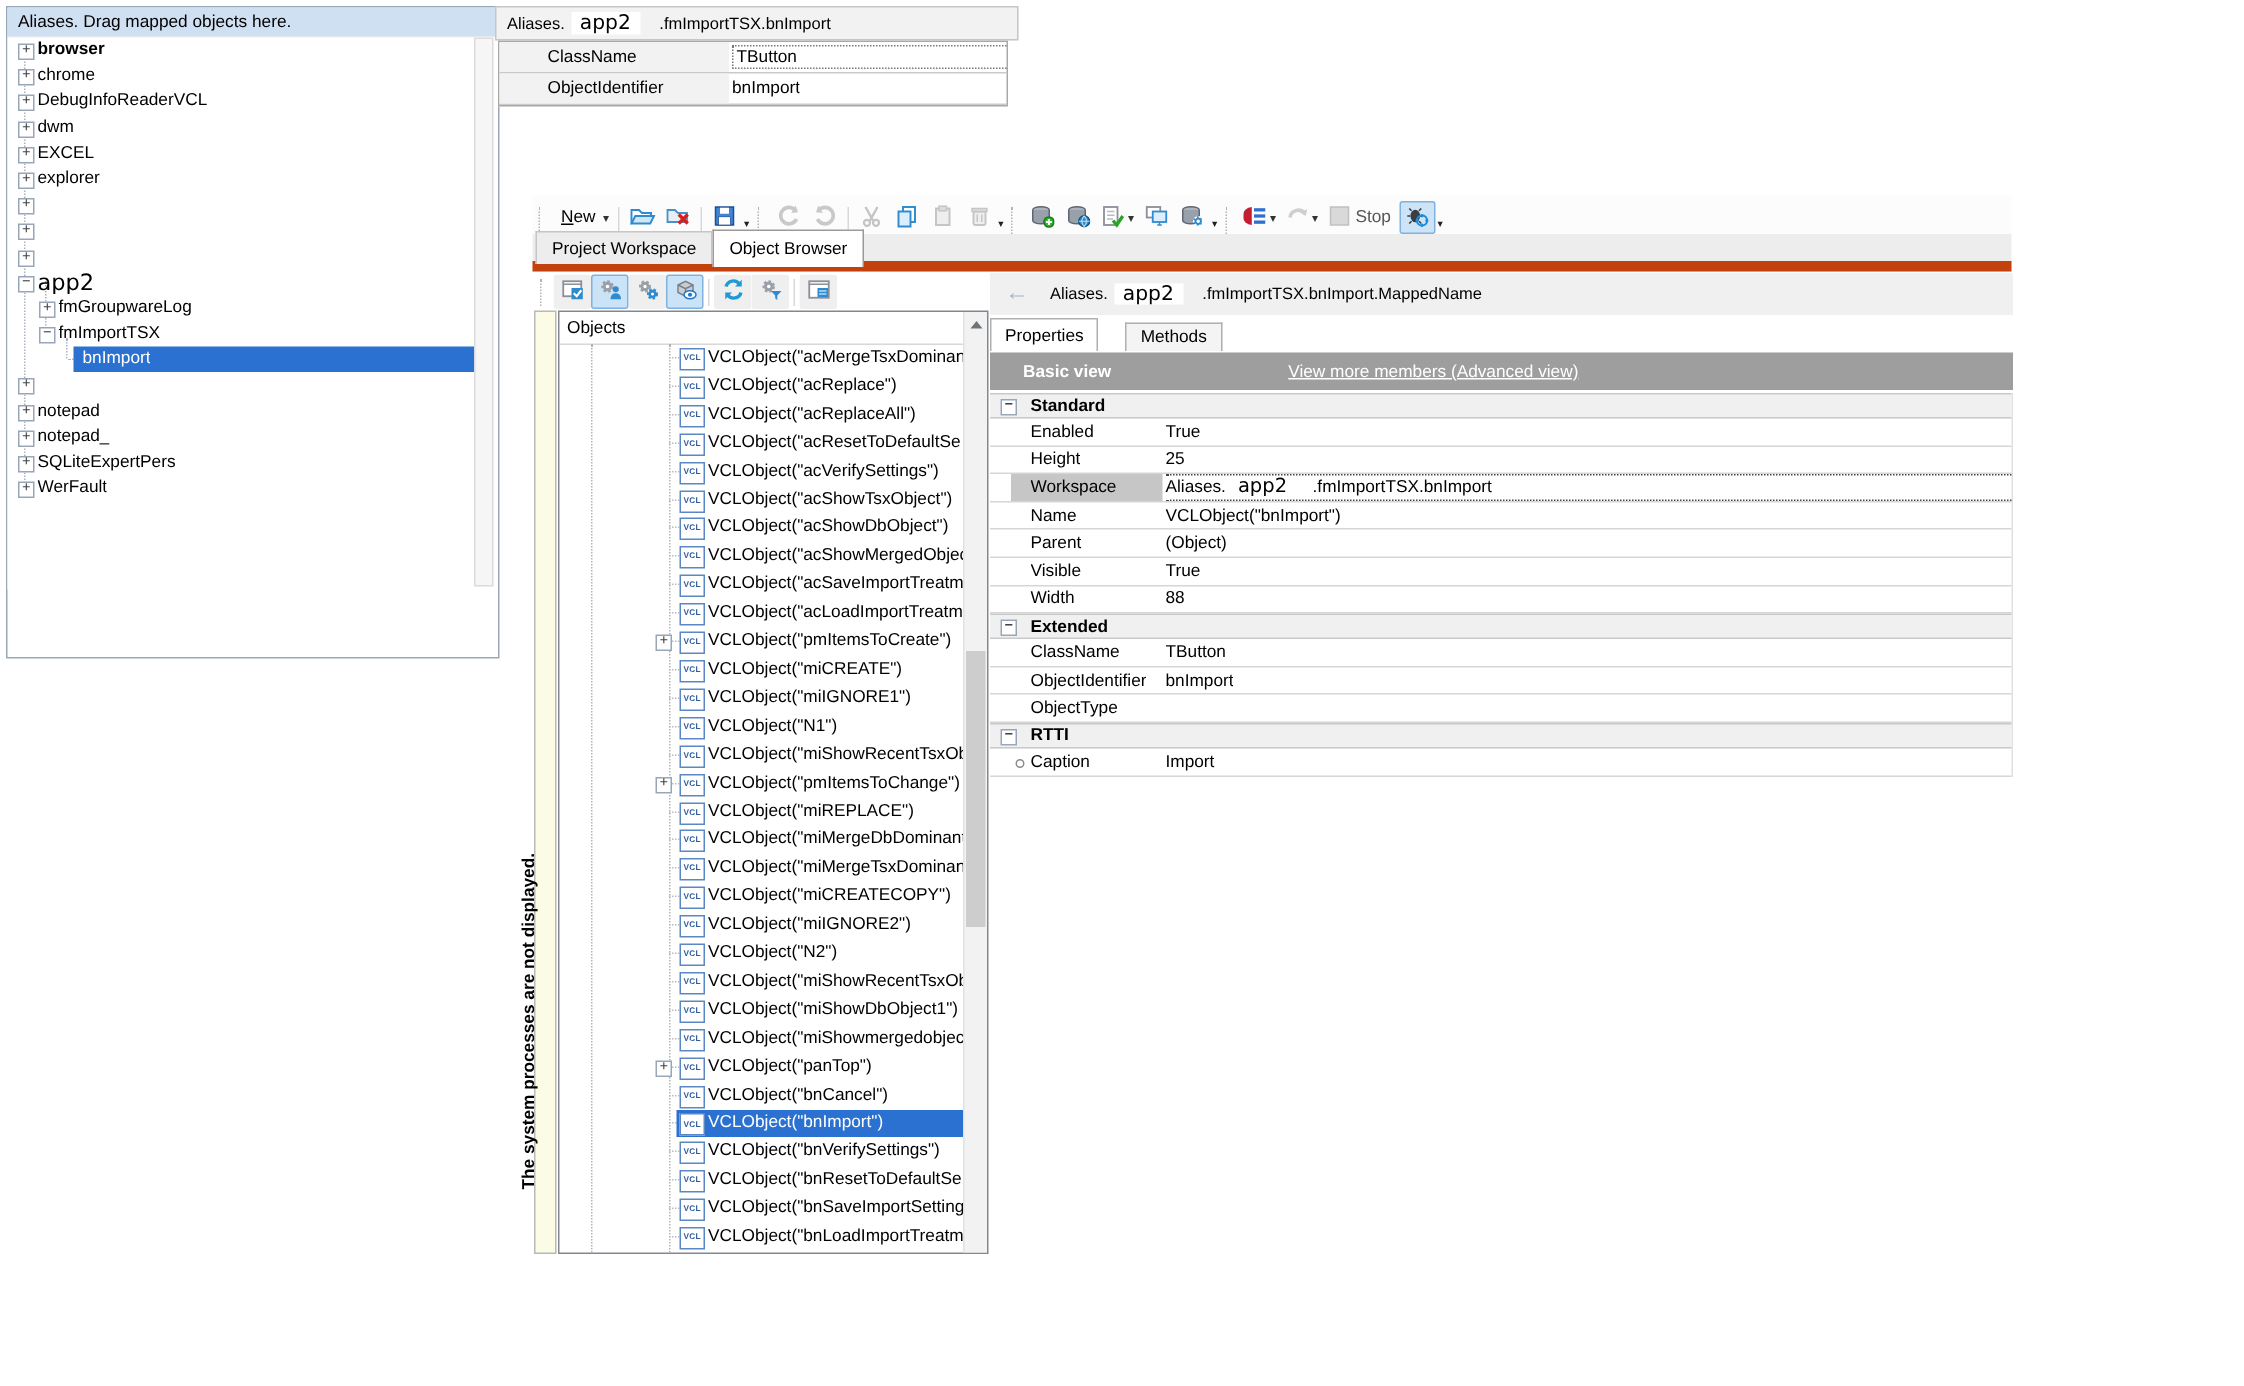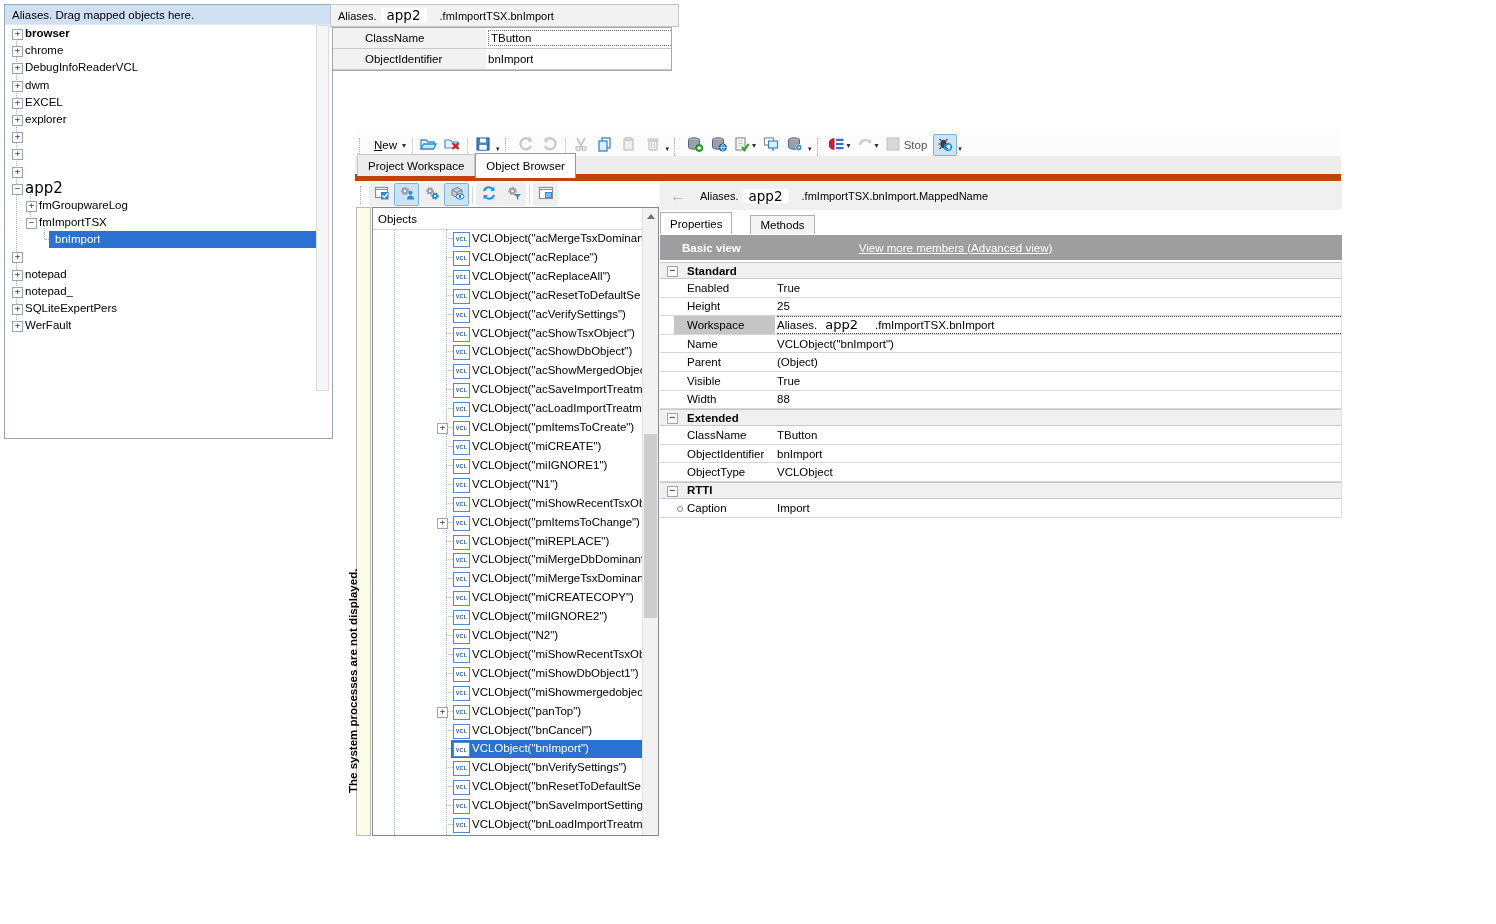--- a/index.html
+++ b/index.html
@@ -651,23 +651,20 @@
         </div>
       </div>
       <div class="prow">
         <div class="plabel clip">ObjectIdentifier</div>
         <div class="pvalue">
           <span class="clip">bnImport</span>
         </div>
       </div>
       <div class="prow">
         <div class="plabel clip">ObjectType</div>
-        <div class="pvalue">
-          <span class="clip">VCLObject</span>
-        </div>
       </div>
       <div class="psec">
         <div class="exp-box">−</div>
         <span>RTTI</span>
       </div>
       <div class="prow">
         <div class="pbullet"></div>
         <div class="plabel clip">Caption</div>
         <div class="pvalue">
           <span class="clip">Import</span>

